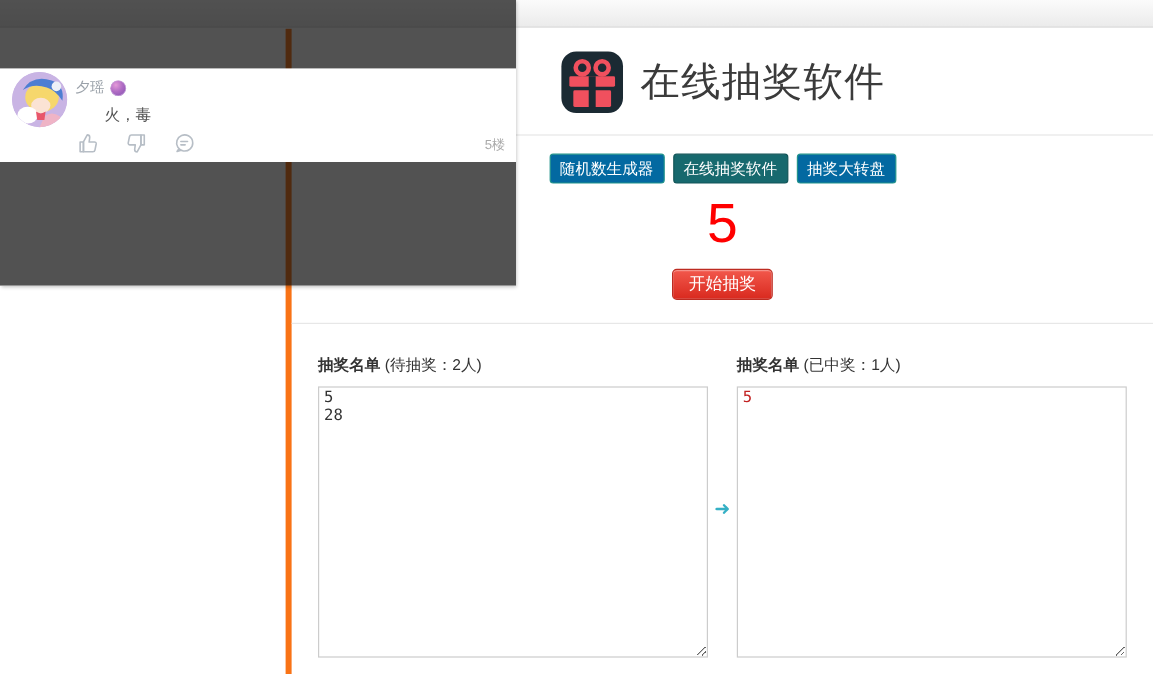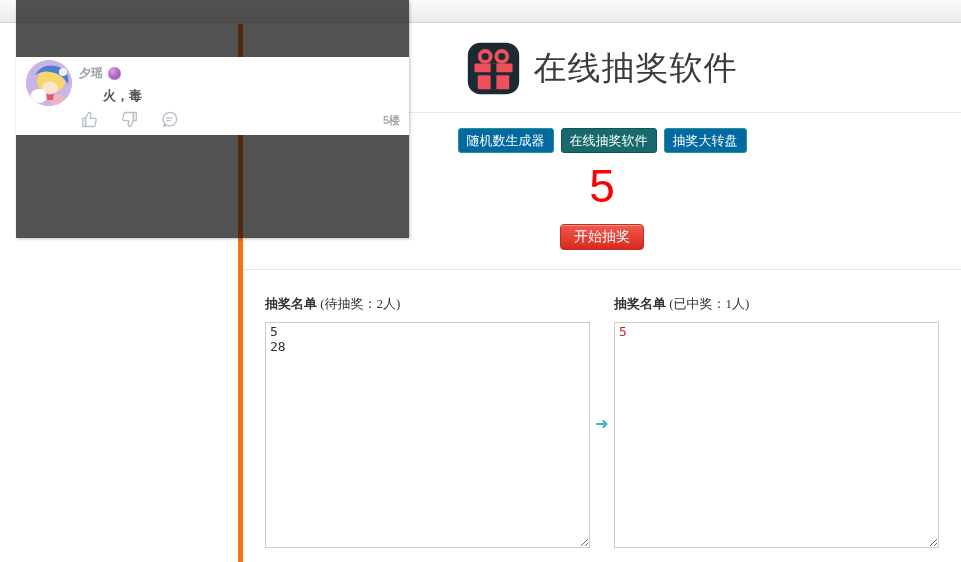--- a/index.html
+++ b/index.html
@@ -50,39 +50,38 @@
     border:1px solid #bd2b21; border-radius:4px;
     color:#fff; font-size:14px; padding:3px 13px; cursor:pointer;
     box-shadow:inset 0 1px 0 rgba(255,255,255,.35);
     font-family:"Liberation Sans", sans-serif;
   }
   .section-divider { border:0; border-top:1px solid #e7e7e7; margin:19px 0 0; }
 
   
   .panels { display:flex; padding:25px 22px 0; align-items:stretch; }
   .panel { flex:1; min-width:0; }
-  .panel-head { font-size:13px; color:#333; margin:0 0 9px;font-family:Liberation Serif, serif; }
+  .panel-head { font-size:13px; color:#333; margin:0 0 9px; }
   .panel-head b { font-weight:bold; }
   .panel textarea {
     width:100%; height:226px; border:1px solid #ccc; background:#fff;
     font:13px "DejaVu Sans Mono", monospace; color:#333;
     padding:1px 4px; resize:both; outline:none;
   }
   .panel textarea.winner { color:#c22222; }
   .arrow-cell {
     width:24px; flex:0 0 24px; display:flex; align-items:center; justify-content:center;
     color:#35b0c5; font-size:16px; user-select:none;
   }
 
   
   .overlay {
-    position:absolute; left:16px; top:0; width:393px; height:238px;
+    position:absolute; left:0; top:0; width:430px; height:238px;
     background:rgba(12,12,12,.715); z-index:5;
     box-shadow:1px 1px 3px rgba(0,0,0,.25);
-    font-weight:bold;
   }
   .comment-card {
     position:absolute; left:0; top:57px; width:100%; height:78px; background:#fff;
   }
   .avatar {
     position:absolute; left:10px; top:3px; width:46px; height:46px;
     border-radius:50%; overflow:hidden; background:#c9b4e4; cursor:pointer;
   }
   .avatar svg { width:100%; height:100%; display:block; }
   .c-name {

